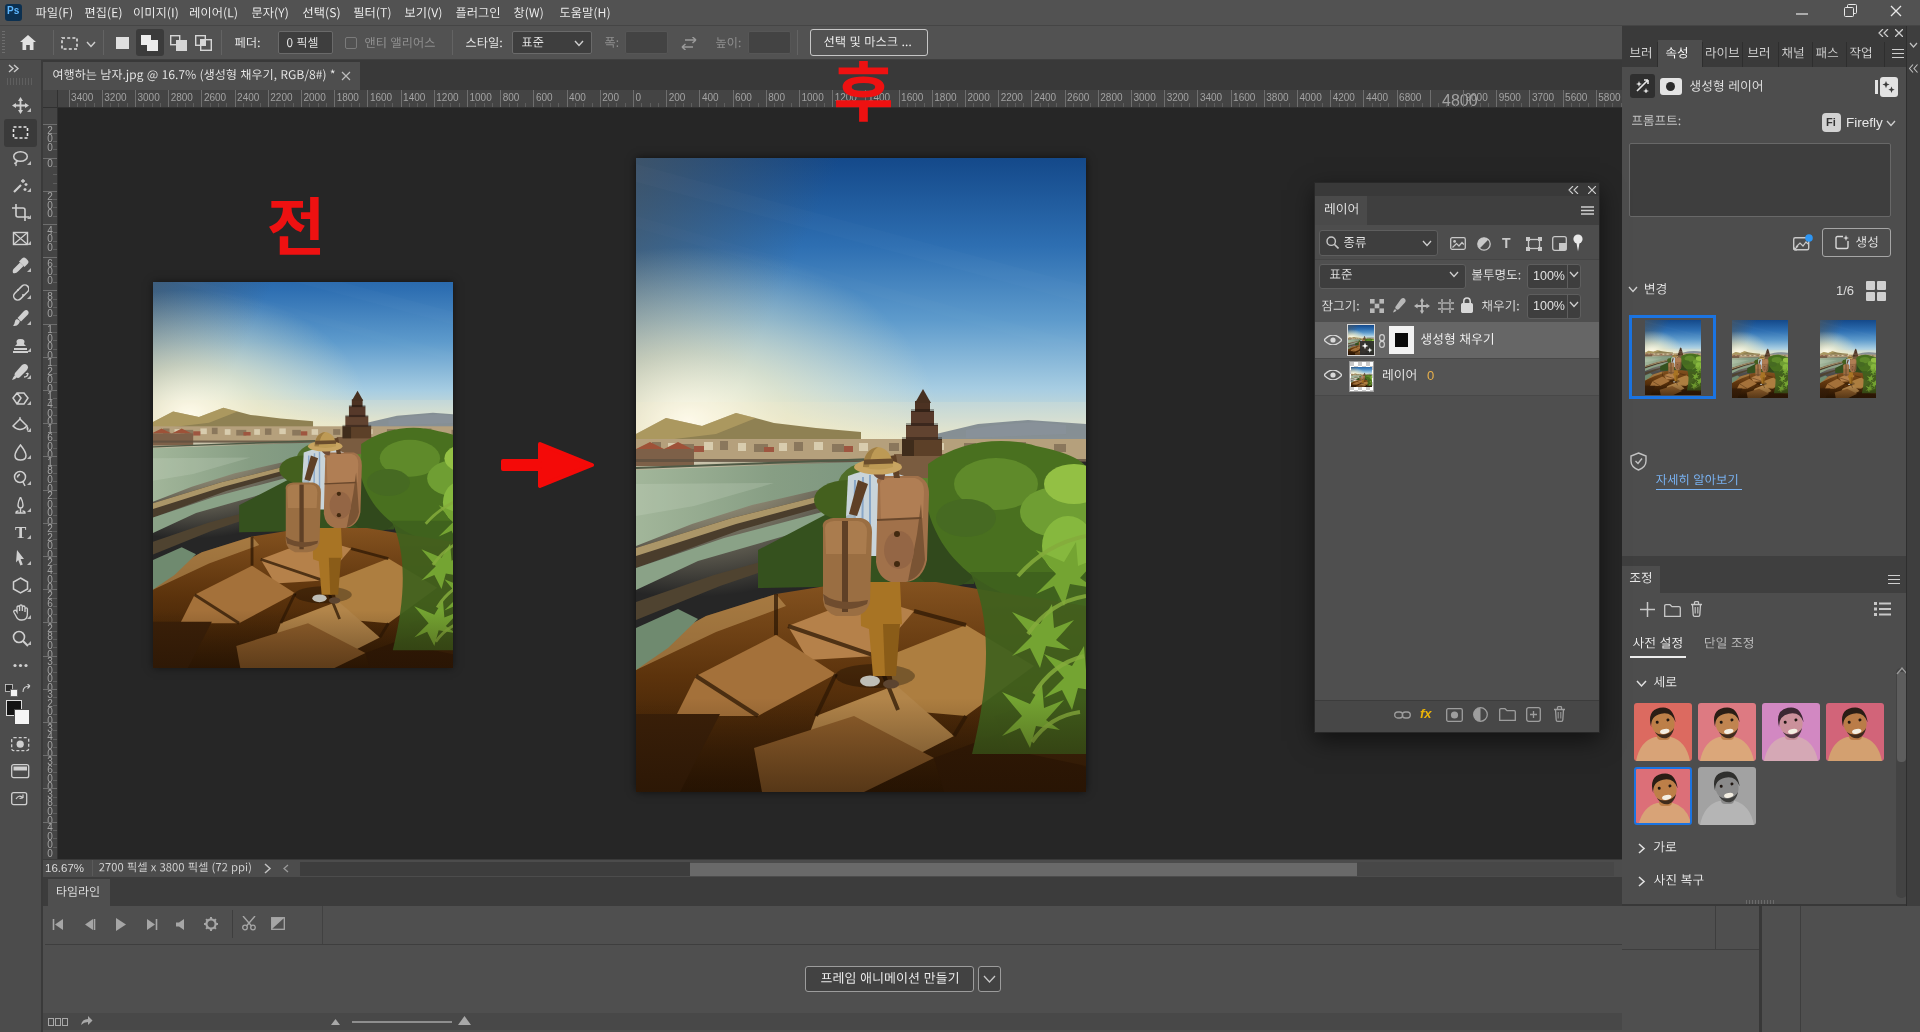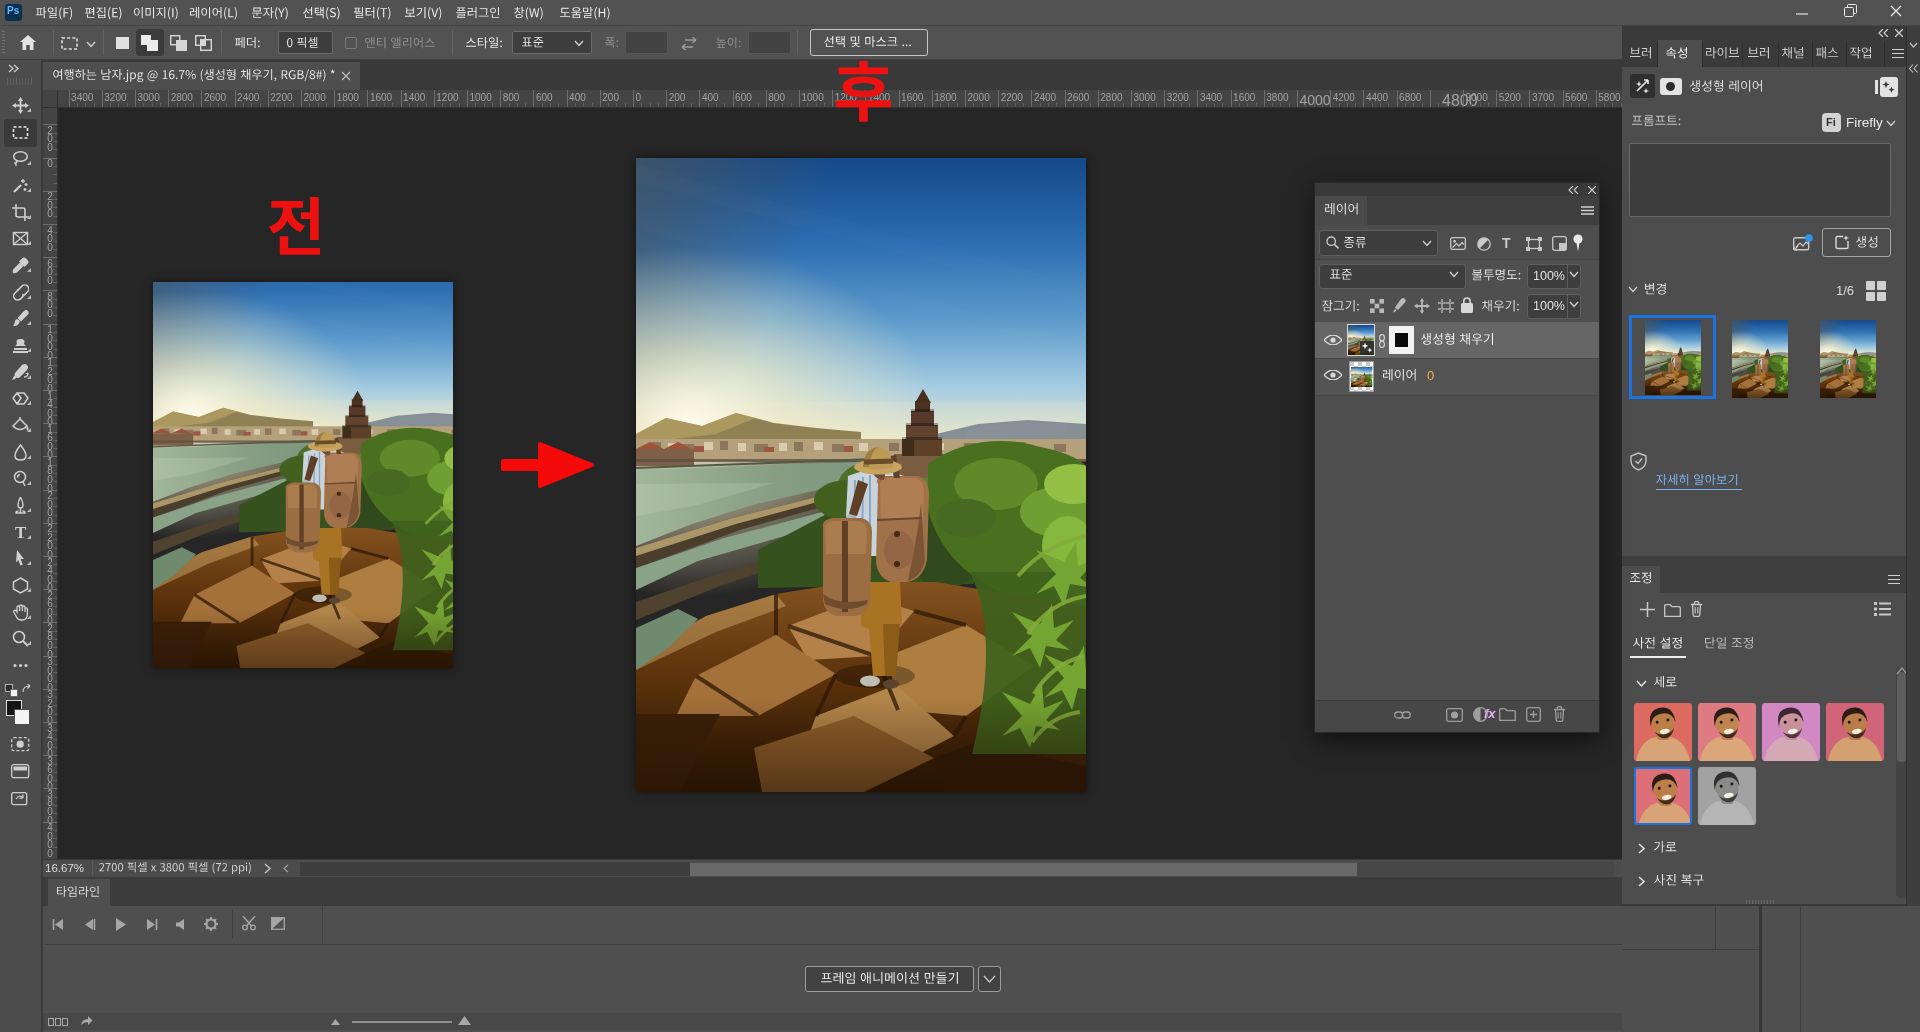--- a/index.html
+++ b/index.html
@@ -495,21 +495,21 @@
     <div class="txt" style="left:1190.1px;top:2px;font-size:10px;color:#a2a2a2">1600</div>
     <div class="abs" style="left:1195.9px;top:13px;width:1px;height:5px;background:#5e5e5e"></div>
     <div class="abs" style="left:1204.2px;top:13px;width:1px;height:5px;background:#5e5e5e"></div>
     <div class="abs" style="left:1212.5px;top:13px;width:1px;height:5px;background:#5e5e5e"></div>
     <div class="abs" style="left:1220.8px;top:0;width:1px;height:18px;background:#6e6e6e"></div>
     <div class="txt" style="left:1223.3px;top:2px;font-size:10px;color:#a2a2a2">3800</div>
     <div class="abs" style="left:1229.1px;top:13px;width:1px;height:5px;background:#5e5e5e"></div>
     <div class="abs" style="left:1237.4px;top:13px;width:1px;height:5px;background:#5e5e5e"></div>
     <div class="abs" style="left:1245.7px;top:13px;width:1px;height:5px;background:#5e5e5e"></div>
     <div class="abs" style="left:1254.0px;top:0;width:1px;height:18px;background:#6e6e6e"></div>
-    <div class="txt" style="left:1256.5px;top:2px;font-size:14px;color:#a2a2a2">4000</div>
+    <div class="txt" style="left:1256.5px;top:2px;font-size:10px;color:#a2a2a2">4000</div>
     <div class="abs" style="left:1262.3px;top:13px;width:1px;height:5px;background:#5e5e5e"></div>
     <div class="abs" style="left:1270.6px;top:13px;width:1px;height:5px;background:#5e5e5e"></div>
     <div class="abs" style="left:1278.9px;top:13px;width:1px;height:5px;background:#5e5e5e"></div>
     <div class="abs" style="left:1287.2px;top:0;width:1px;height:18px;background:#6e6e6e"></div>
     <div class="txt" style="left:1289.7px;top:2px;font-size:10px;color:#a2a2a2">4200</div>
     <div class="abs" style="left:1295.5px;top:13px;width:1px;height:5px;background:#5e5e5e"></div>
     <div class="abs" style="left:1303.8px;top:13px;width:1px;height:5px;background:#5e5e5e"></div>
     <div class="abs" style="left:1312.1px;top:13px;width:1px;height:5px;background:#5e5e5e"></div>
     <div class="abs" style="left:1320.4px;top:0;width:1px;height:18px;background:#6e6e6e"></div>
     <div class="txt" style="left:1322.9px;top:2px;font-size:10px;color:#a2a2a2">4400</div>
@@ -525,21 +525,21 @@
     <div class="txt" style="left:1399px;top:2px;font-size:16px;color:#a2a2a2">4800</div>
     <div class="abs" style="left:1395.1px;top:13px;width:1px;height:5px;background:#5e5e5e"></div>
     <div class="abs" style="left:1403.4px;top:13px;width:1px;height:5px;background:#5e5e5e"></div>
     <div class="abs" style="left:1411.7px;top:13px;width:1px;height:5px;background:#5e5e5e"></div>
     <div class="abs" style="left:1420.0px;top:0;width:1px;height:18px;background:#6e6e6e"></div>
     <div class="txt" style="left:1422.5px;top:2px;font-size:10px;color:#a2a2a2">9000</div>
     <div class="abs" style="left:1428.3px;top:13px;width:1px;height:5px;background:#5e5e5e"></div>
     <div class="abs" style="left:1436.6px;top:13px;width:1px;height:5px;background:#5e5e5e"></div>
     <div class="abs" style="left:1444.9px;top:13px;width:1px;height:5px;background:#5e5e5e"></div>
     <div class="abs" style="left:1453.2px;top:0;width:1px;height:18px;background:#6e6e6e"></div>
-    <div class="txt" style="left:1455.7px;top:2px;font-size:10px;color:#a2a2a2">5200</div>
+    <div class="txt" style="left:1455.7px;top:2px;font-size:10px;color:#a2a2a2">9500</div>
     <div class="abs" style="left:1461.5px;top:13px;width:1px;height:5px;background:#5e5e5e"></div>
     <div class="abs" style="left:1469.8px;top:13px;width:1px;height:5px;background:#5e5e5e"></div>
     <div class="abs" style="left:1478.1px;top:13px;width:1px;height:5px;background:#5e5e5e"></div>
     <div class="abs" style="left:1486.4px;top:0;width:1px;height:18px;background:#6e6e6e"></div>
     <div class="txt" style="left:1488.9px;top:2px;font-size:10px;color:#a2a2a2">3700</div>
     <div class="abs" style="left:1494.7px;top:13px;width:1px;height:5px;background:#5e5e5e"></div>
     <div class="abs" style="left:1503.0px;top:13px;width:1px;height:5px;background:#5e5e5e"></div>
     <div class="abs" style="left:1511.3px;top:13px;width:1px;height:5px;background:#5e5e5e"></div>
     <div class="abs" style="left:1519.6px;top:0;width:1px;height:18px;background:#6e6e6e"></div>
     <div class="txt" style="left:1522.1px;top:2px;font-size:10px;color:#a2a2a2">5600</div>
@@ -1432,21 +1432,21 @@
   </div>
 <svg style="position:absolute;left:1383px;top:369px;overflow:visible;" width="32.7" height="11.6" viewBox="1.00 -10.59 32.73 11.60">
     <path fill="#e8e8e8" d="M1 -2.7H1.8Q2.8 -2.7 3.9 -2.8Q4.9 -2.9 6.1 -3.1L6.2 -2.2Q5 -2 3.9 -1.9Q2.9 -1.9 1.8 -1.9H1ZM1 -9.3H5.1V-5.3H2.1V-2.4H1V-6.1H4.1V-8.4H1ZM9.4 -10.6H10.5V1H9.4ZM5.7 -6.4H7.5V-5.5H5.7ZM7.1 -10.3H8.1V0.4H7.1Z M20.8 -10.6H21.9V1H20.8ZM15.8 -9.7Q16.6 -9.7 17.3 -9.2Q18 -8.7 18.3 -7.8Q18.7 -6.9 18.7 -5.7Q18.7 -4.4 18.3 -3.5Q18 -2.6 17.3 -2.1Q16.6 -1.6 15.8 -1.6Q14.9 -1.6 14.3 -2.1Q13.6 -2.6 13.2 -3.5Q12.8 -4.4 12.8 -5.7Q12.8 -6.9 13.2 -7.8Q13.6 -8.7 14.3 -9.2Q14.9 -9.7 15.8 -9.7ZM15.8 -8.7Q15.2 -8.7 14.8 -8.4Q14.3 -8 14.1 -7.3Q13.9 -6.6 13.9 -5.7Q13.9 -4.7 14.1 -4Q14.3 -3.3 14.8 -2.9Q15.2 -2.6 15.8 -2.6Q16.3 -2.6 16.8 -2.9Q17.2 -3.3 17.5 -4Q17.7 -4.7 17.7 -5.7Q17.7 -6.6 17.5 -7.3Q17.2 -8 16.8 -8.4Q16.3 -8.7 15.8 -8.7Z M27.3 -9.7Q28.1 -9.7 28.8 -9.2Q29.4 -8.7 29.8 -7.8Q30.2 -6.9 30.2 -5.7Q30.2 -4.4 29.8 -3.5Q29.4 -2.6 28.8 -2.1Q28.1 -1.6 27.3 -1.6Q26.4 -1.6 25.8 -2.1Q25.1 -2.6 24.8 -3.5Q24.4 -4.4 24.4 -5.7Q24.4 -6.9 24.8 -7.8Q25.1 -8.7 25.8 -9.2Q26.4 -9.7 27.3 -9.7ZM27.3 -8.7Q26.7 -8.7 26.3 -8.4Q25.9 -8 25.6 -7.3Q25.4 -6.6 25.4 -5.7Q25.4 -4.7 25.6 -4Q25.9 -3.3 26.3 -2.9Q26.7 -2.6 27.3 -2.6Q27.8 -2.6 28.3 -2.9Q28.7 -3.3 28.9 -4Q29.2 -4.7 29.2 -5.7Q29.2 -6.6 28.9 -7.3Q28.7 -8 28.3 -8.4Q27.8 -8.7 27.3 -8.7ZM32.7 -10.6H33.7V1H32.7ZM29.8 -6.2H33.1V-5.3H29.8Z"></path>
   </svg>
 <div class="txt" style="left:1427px;top:368px;font-size:13px;color:#e8b04b">0</div>
 <div class="abs" style="left:1315px;top:700px;width:284px;height:32px;background:#474747;border-top:1px solid #3c3c3c"></div>
 <svg style="position:absolute;left:1394px;top:709px;" width="17" height="12" viewBox="0 0 17 12" fill="none" stroke="none">
     <rect x="0.7" y="3" width="8" height="6" rx="3" stroke="#9e9e9e" stroke-width="1.3" fill="none"></rect>
     <rect x="8.3" y="3" width="8" height="6" rx="3" stroke="#9e9e9e" stroke-width="1.3" fill="none"></rect>
   </svg>
-<div class="txt" style="left:1484px;top:706px;font-size:13px;font-style:italic;font-weight:bold;color:#f0abfc">fx</div>
+<div class="txt" style="left:1420px;top:706px;font-size:13px;font-style:italic;font-weight:bold;color:#eab308">fx</div>
 <svg style="position:absolute;left:1446px;top:708px;" width="17" height="14" viewBox="0 0 17 14" fill="none" stroke="none">
     <rect x="0.7" y="0.7" width="15.6" height="12.6" rx="1.5" stroke="#9e9e9e" stroke-width="1.3" fill="none"></rect>
     <circle cx="8.5" cy="7" r="3.6" fill="#9e9e9e"></circle>
   </svg>
 <svg style="position:absolute;left:1473px;top:707px;" width="15" height="15" viewBox="0 0 15 15" fill="none" stroke="none">
     <circle cx="7.5" cy="7.5" r="6.8" stroke="#9e9e9e" stroke-width="1.3" fill="none"></circle>
     <path d="M7.5 0.7 A6.8 6.8 0 0 0 7.5 14.3 Z" fill="#9e9e9e"></path>
   </svg>
 <svg style="position:absolute;left:1499px;top:708px;" width="17" height="13" viewBox="0 0 17 13" fill="none" stroke="none">
     <path d="M0.7 12.3 V2 Q0.7 0.7 2 0.7 H6 L8 2.7 H15.3 Q16.3 2.7 16.3 4 V12.3 Z" stroke="#9e9e9e" stroke-width="1.3" fill="none"></path>

